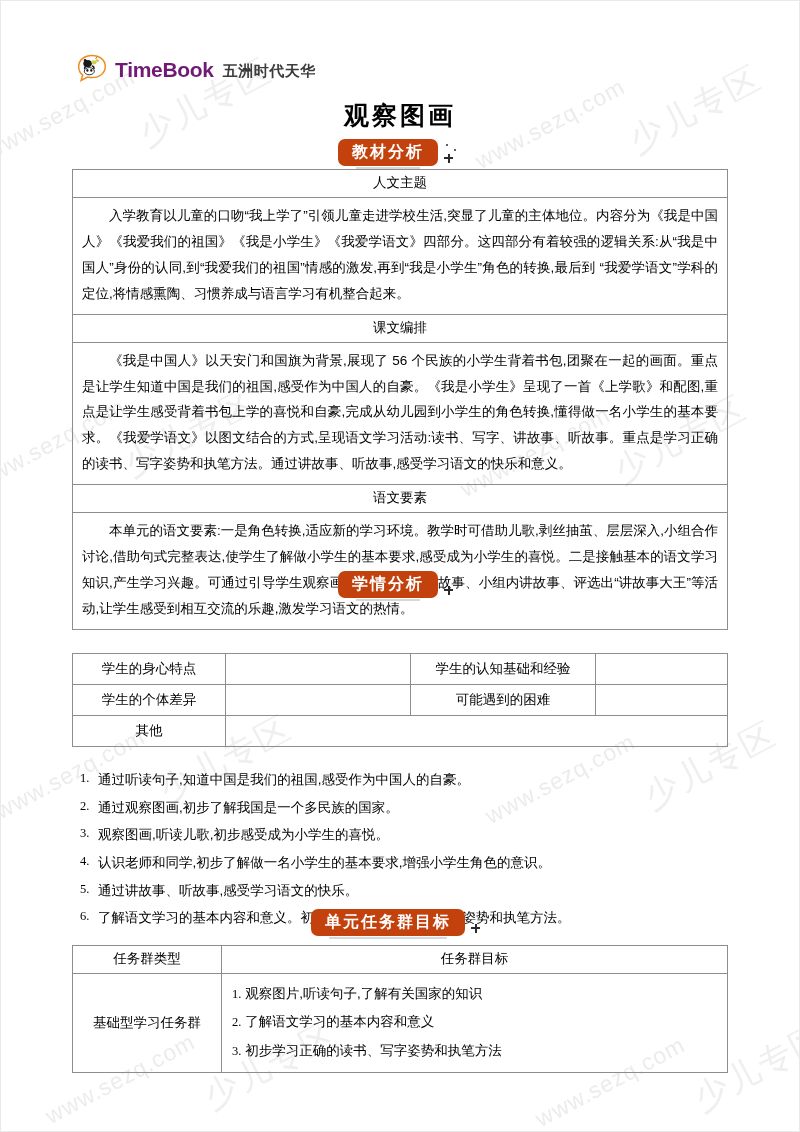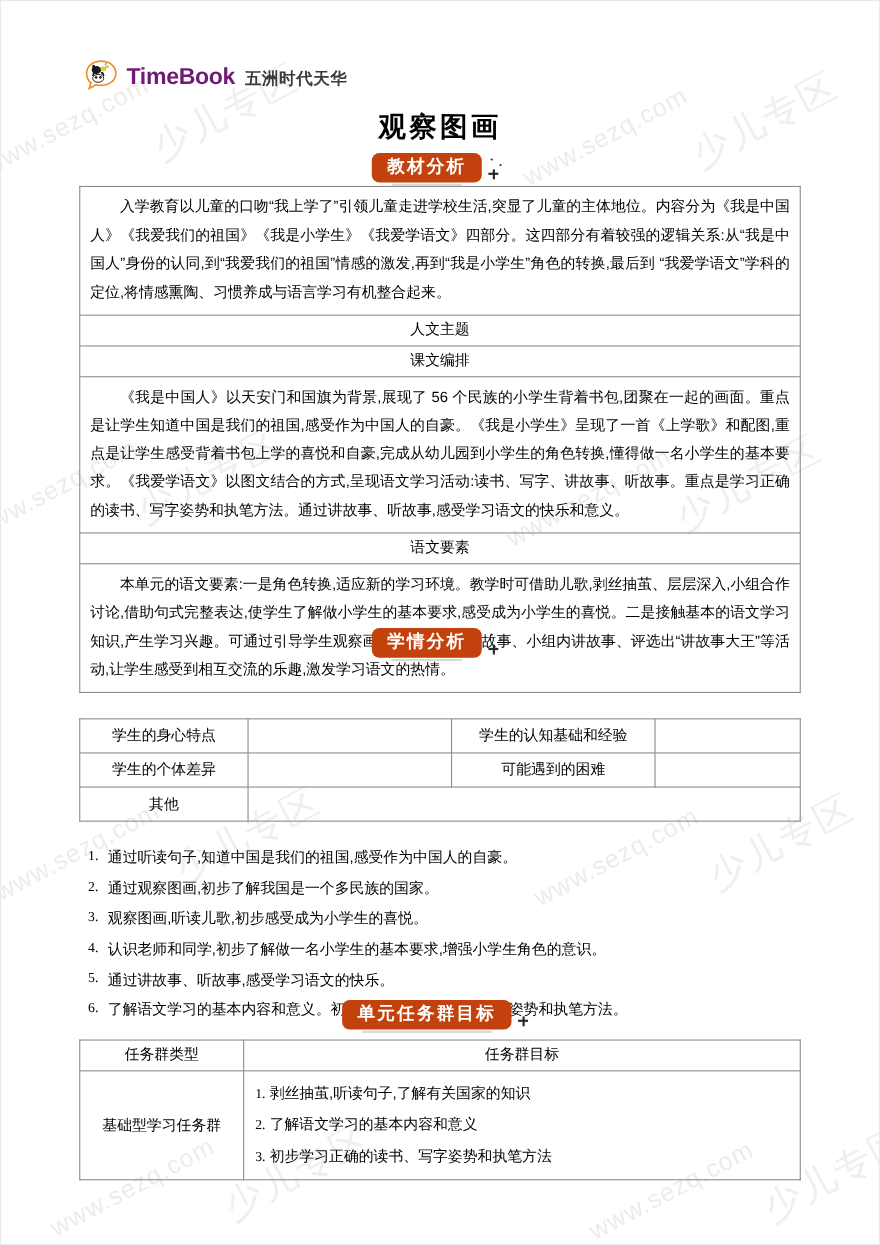--- a/index.html
+++ b/index.html
@@ -293,26 +293,26 @@
         <i class="sp-dot" style="left:14px; top:9px;"></i>
         <i class="sp-plus" style="left:4px;  top:17px;"></i>
       </span>
     </div>
   </div>
 
   <div style="position:absolute; top:168px; left:0; width:100%;">
     <table class="doc">
       <tbody>
         <tr>
+          <td class="sec-head">人文主题</td>
+        </tr>
+        <tr>
           <td class="sec-body">
             <p>入学教育以儿童的口吻“我上学了”引领儿童走进学校生活,突显了儿童的主体地位。内容分为《我是中国人》《我爱我们的祖国》《我是小学生》《我爱学语文》四部分。这四部分有着较强的逻辑关系:从“我是中国人”身份的认同,到“我爱我们的祖国”情感的激发,再到“我是小学生”角色的转换,最后到 “我爱学语文”学科的定位,将情感熏陶、习惯养成与语言学习有机整合起来。</p>
           </td>
-        </tr>
-        <tr>
-          <td class="sec-head">人文主题</td>
         </tr>
         <tr>
           <td class="sec-head">课文编排</td>
         </tr>
         <tr>
           <td class="sec-body">
             <p>《我是中国人》以天安门和国旗为背景,展现了 56 个民族的小学生背着书包,团聚在一起的画面。重点是让学生知道中国是我们的祖国,感受作为中国人的自豪。《我是小学生》呈现了一首《上学歌》和配图,重点是让学生感受背着书包上学的喜悦和自豪,完成从幼儿园到小学生的角色转换,懂得做一名小学生的基本要求。《我爱学语文》以图文结合的方式,呈现语文学习活动:读书、写字、讲故事、听故事。重点是学习正确的读书、写字姿势和执笔方法。通过讲故事、听故事,感受学习语文的快乐和意义。</p>
           </td>
         </tr>
         <tr>
@@ -407,21 +407,21 @@
       <tbody>
         <tr>
           <td class="th" style="width:148px;">任务群类型</td>
           <td class="th">任务群目标</td>
         </tr>
         <tr>
           <td class="type-cell">基础型学习任务群</td>
           <td class="goal-cell">
             <div>
               <span class="n">1.</span>
-              <span>剥丝抽茧,听读句子,了解有关国家的知识</span>
+              <span>观察图片,听读句子,了解有关国家的知识</span>
             </div>
             <div>
               <span class="n">2.</span>
               <span>了解语文学习的基本内容和意义</span>
             </div>
             <div>
               <span class="n">3.</span>
               <span>初步学习正确的读书、写字姿势和执笔方法</span>
             </div>
           </td>

